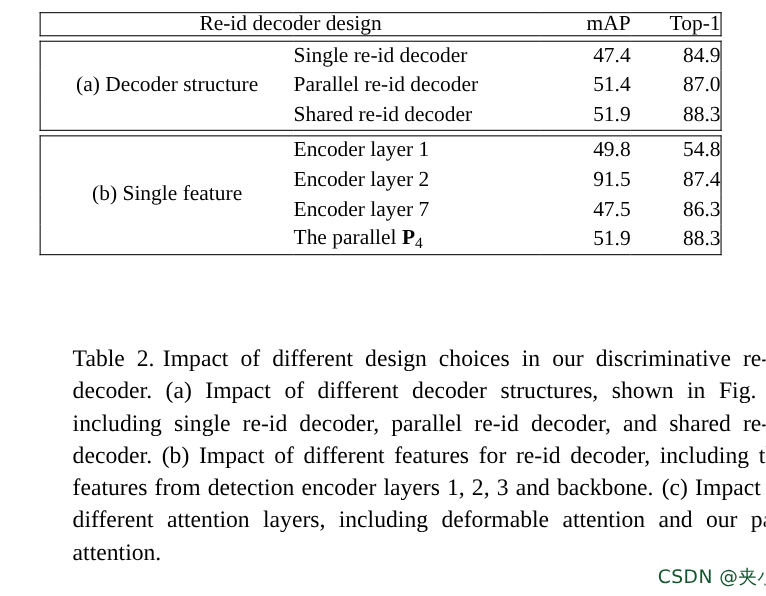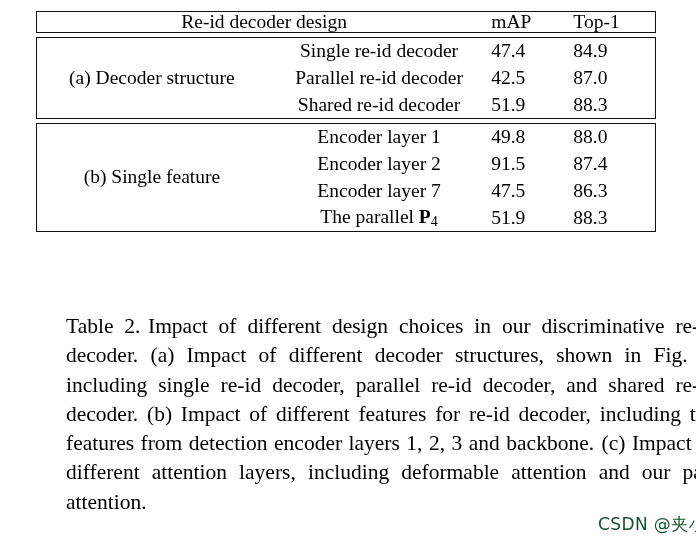--- a/index.html
+++ b/index.html
@@ -50,38 +50,38 @@
   col.c-map   { width: 82px; }
   col.c-top   { width: 82px; }
 
   .cell-label {
     text-align: center;
     border-right: 1.5px solid #111;
     padding: 2px 4px;
     margin-left: 44px;
   }
   .cell-item {
-    text-align: center;
+    text-align: left;
     border-right: 1.5px solid #111;
     padding: 2px 0 2px 12px;
   }
   .cell-num {
-    text-align: left;
+    text-align: right;
     padding: 2px 0;
   }
   .row-h { height: 27px; }
 
   
   .hdr-title {
     text-align: center;
     border-right: 1.5px solid #111;
     padding: 4px 0 6px 0;
   }
   .hdr-num {
-    text-align: left;
+    text-align: right;
     padding: 4px 0 6px 0;
   }
 
   .pfeat b { font-weight: bold; }
   .pfeat sub {
     font-size: 0.72em;
     vertical-align: -0.22em;
   }
 
   
@@ -142,21 +142,21 @@
     </colgroup>
     <tbody>
       <tr class="row-h">
         <td class="cell-label" rowspan="3">(a) Decoder structure</td>
         <td class="cell-item">Single re-id decoder</td>
         <td class="cell-num">47.4</td>
         <td class="cell-num">84.9</td>
       </tr>
       <tr class="row-h">
         <td class="cell-item">Parallel re-id decoder</td>
-        <td class="cell-num">42.5</td>
+        <td class="cell-num">51.4</td>
         <td class="cell-num">87.0</td>
       </tr>
       <tr class="row-h">
         <td class="cell-item">Shared re-id decoder</td>
         <td class="cell-num">51.9</td>
         <td class="cell-num">88.3</td>
       </tr>
     </tbody>
   </table>
 
@@ -165,21 +165,21 @@
       <col class="c-label">
         <col class="c-item">
         <col class="c-map">
         <col class="c-top">
     </colgroup>
     <tbody>
       <tr class="row-h">
         <td class="cell-label" rowspan="4">(b) Single feature</td>
         <td class="cell-item">Encoder layer 1</td>
         <td class="cell-num">49.8</td>
-        <td class="cell-num">88.0</td>
+        <td class="cell-num">54.8</td>
       </tr>
       <tr class="row-h">
         <td class="cell-item">Encoder layer 2</td>
         <td class="cell-num">91.5</td>
         <td class="cell-num">87.4</td>
       </tr>
       <tr class="row-h">
         <td class="cell-item">Encoder layer 7</td>
         <td class="cell-num">47.5</td>
         <td class="cell-num">86.3</td>

